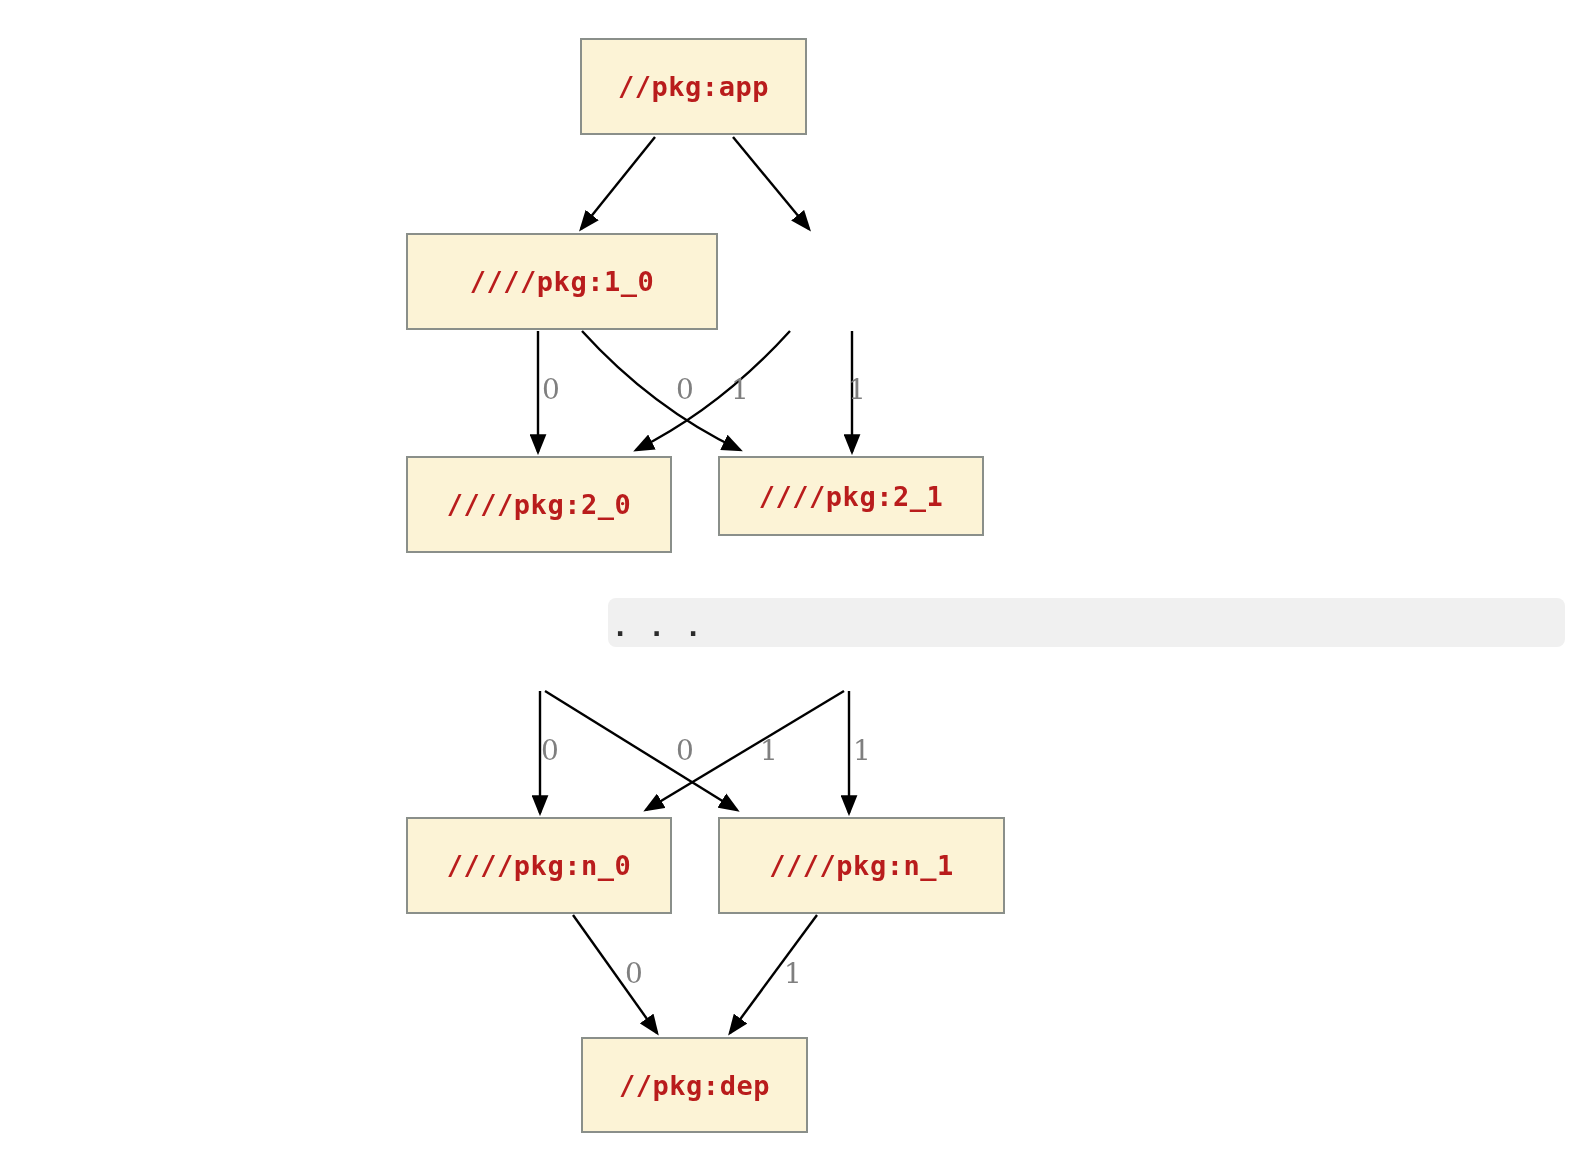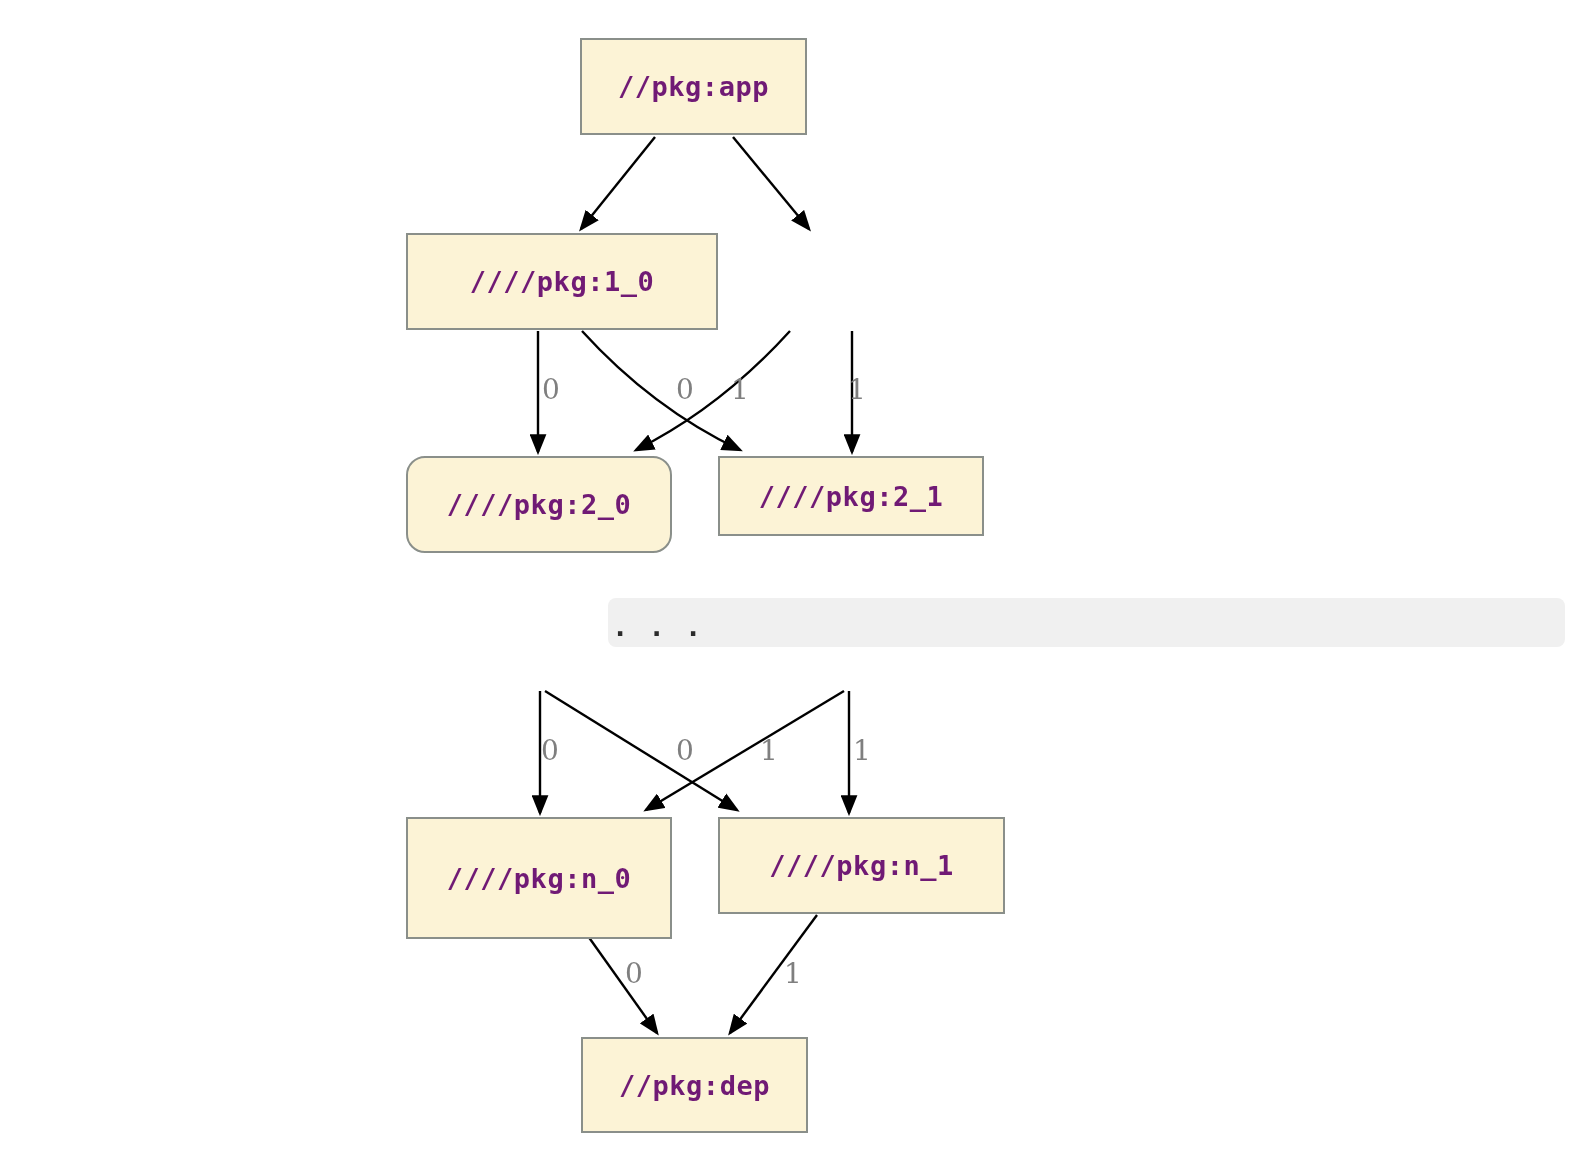--- a/index.html
+++ b/index.html
@@ -26,29 +26,29 @@
     position: absolute;
     box-sizing: border-box;
     background: #FCF3D6;
     border: 2.5px solid #8A8F8A;
     display: flex;
     align-items: center;
     justify-content: center;
     font-weight: bold;
     font-size: 27px;
     letter-spacing: 0.5px;
-    color: #701a75;
+    color: #b91c1c;
     white-space: nowrap;
   }
   .node-app  { left: 580px; top: 38px;   width: 227px; height: 97px; }
   .node-1_0  { left: 406px; top: 233px;  width: 312px; height: 97px; }
   .node-1_1  { left: 718px; top: 233px;  width: 266px; height: 97px; }
-  .node-2_0  { left: 406px; top: 456px;  width: 266px; height: 97px; border-radius: 19px; }
+  .node-2_0  { left: 406px; top: 456px;  width: 266px; height: 97px; }
   .node-2_1  { left: 718px; top: 456px;  width: 266px; height: 80px; }
-  .node-n_0  { left: 406px; top: 817px;  width: 266px; height: 122px; }
+  .node-n_0  { left: 406px; top: 817px;  width: 266px; height: 97px; }
   .node-n_1  { left: 718px; top: 817px;  width: 287px; height: 97px; }
   .node-dep  { left: 581px; top: 1037px; width: 227px; height: 96px; }
   .elabel {
     position: absolute;
     transform: translate(-50%, -50%);
     font-family: "DejaVu Serif", serif;
     font-size: 28px;
     color: #7F7F7F;
     line-height: 1;
   }

